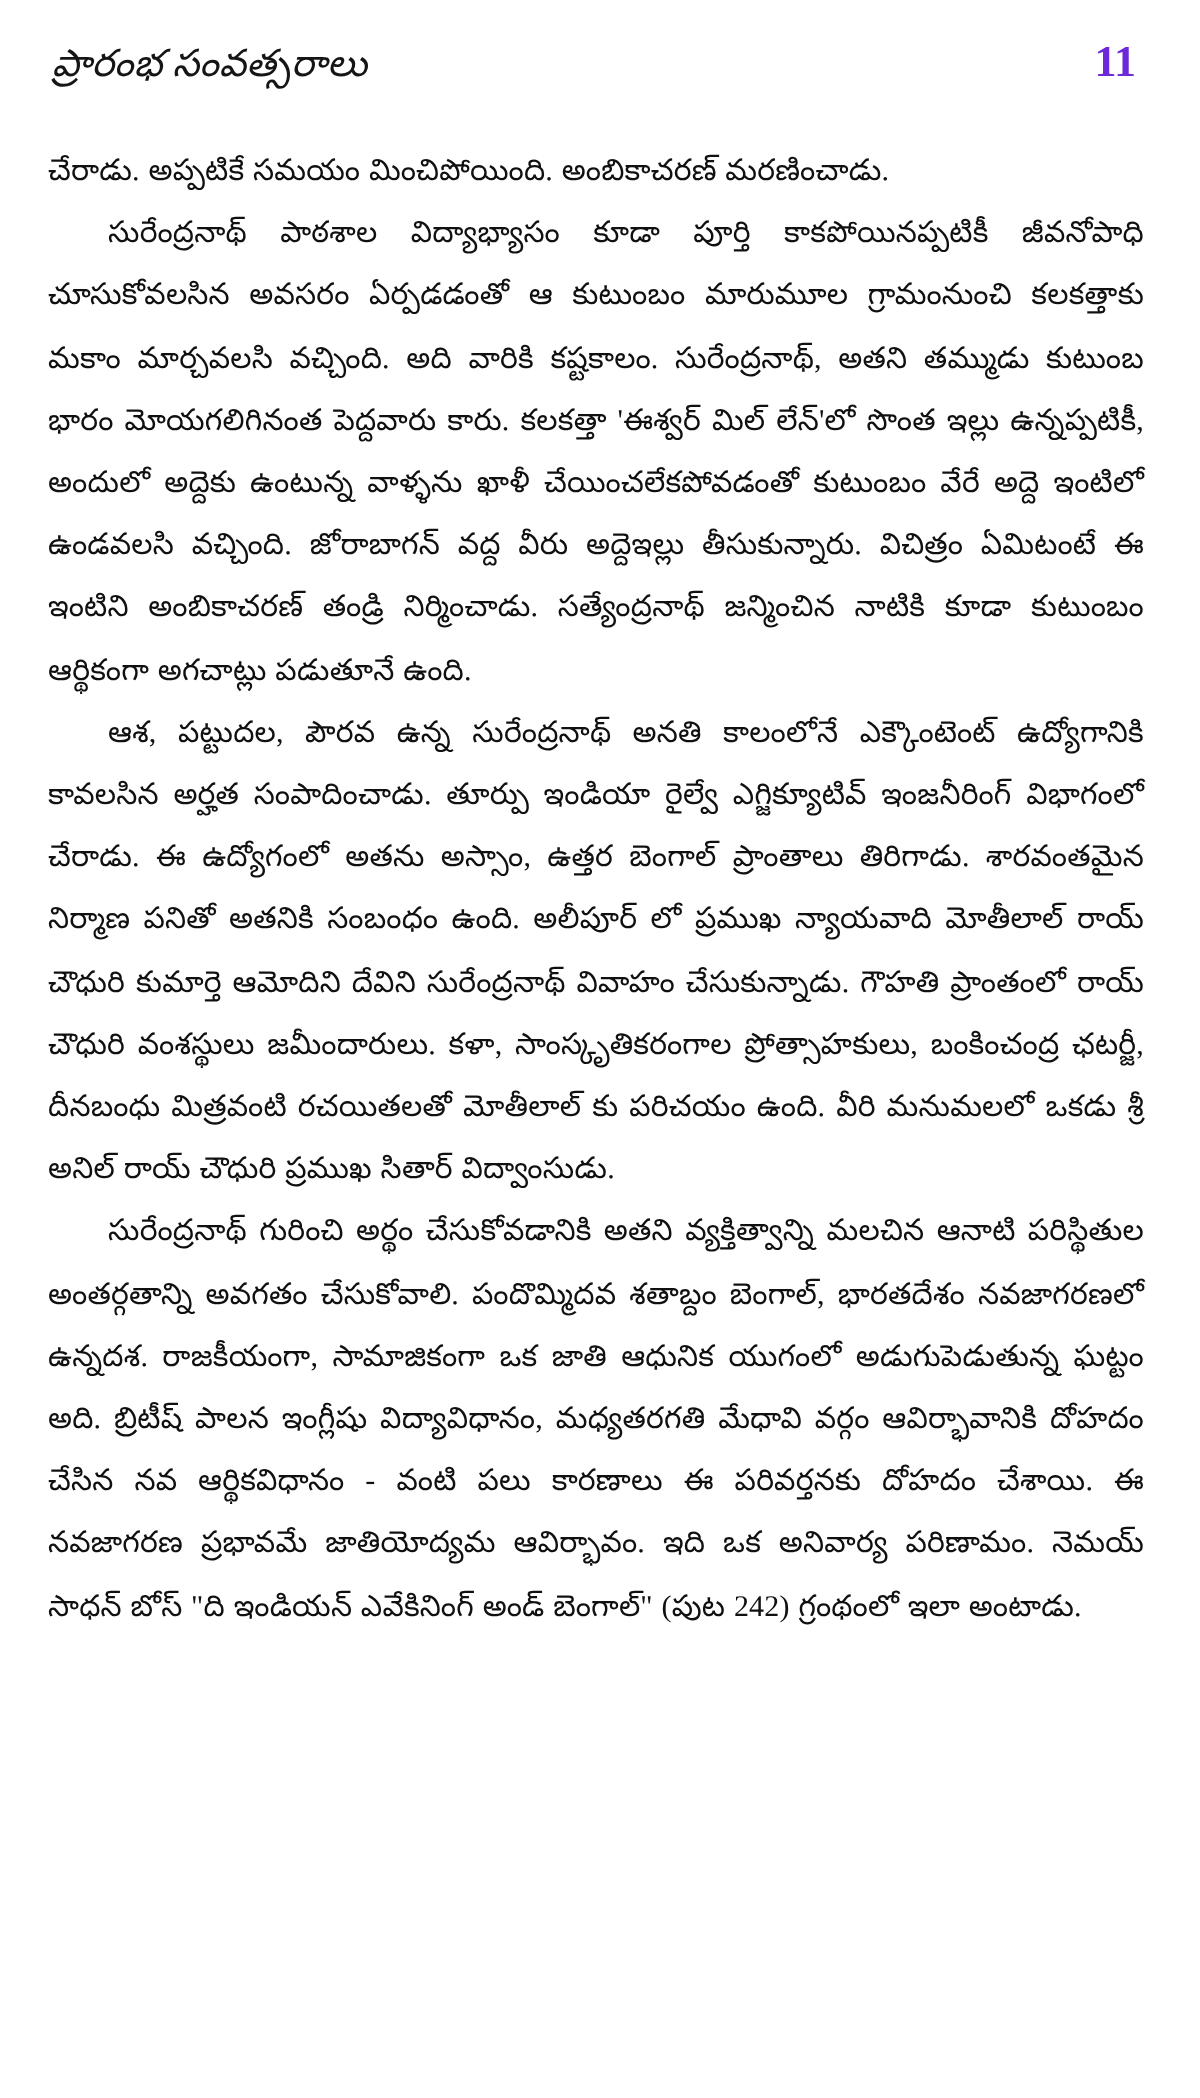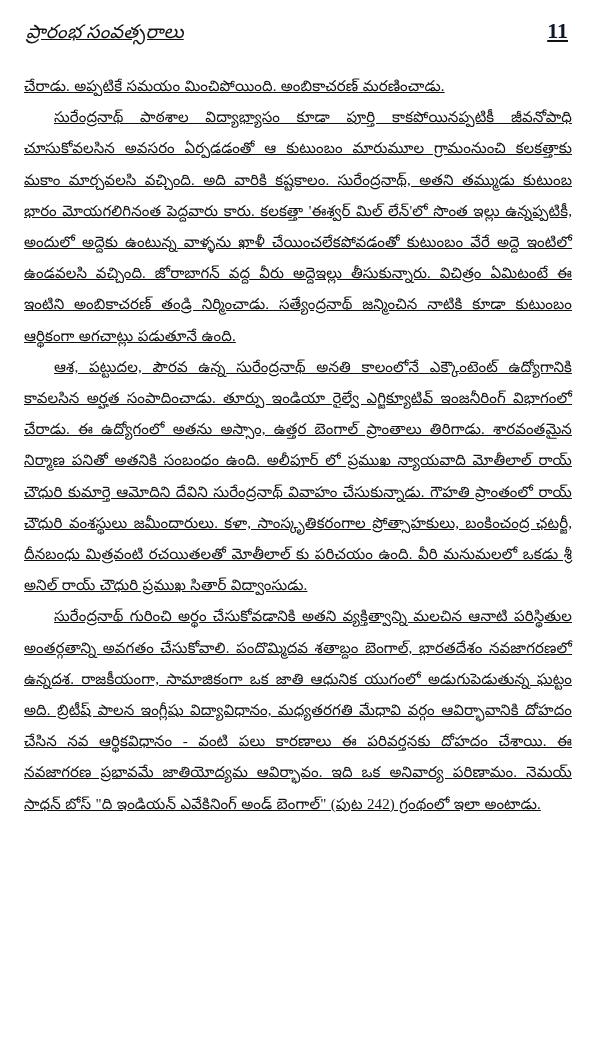--- a/index.html
+++ b/index.html
@@ -16,40 +16,39 @@
     overflow: hidden;
   }
   .page {
     position: absolute;
     left: 0;
     top: 0;
     width: 600px;
     height: 1004px;
     box-sizing: border-box;
     padding: 18px 28px 10px 24px;
-    text-decoration: underline;
   }
   .header {
     display: flex;
     align-items: baseline;
     justify-content: space-between;
     padding: 0 4px 0 2px;
     margin-bottom: 10px;
   }
   .running-head {
     font-size: 19px;
     letter-spacing: 0.2px;
     font-style: italic;
     color: #151515;
     white-space: nowrap;
   }
   .page-number {
     font-size: 22px;
     font-weight: bold;
-    color: #0f172a;
+    color: #6d28d9;
   }
   .rule {
     height: 0px;
     border: 0;
     margin: 0 0 14px 0;
   }
   .body-text {
     font-size: 15px;
     line-height: 31.2px;
     text-align: justify;

